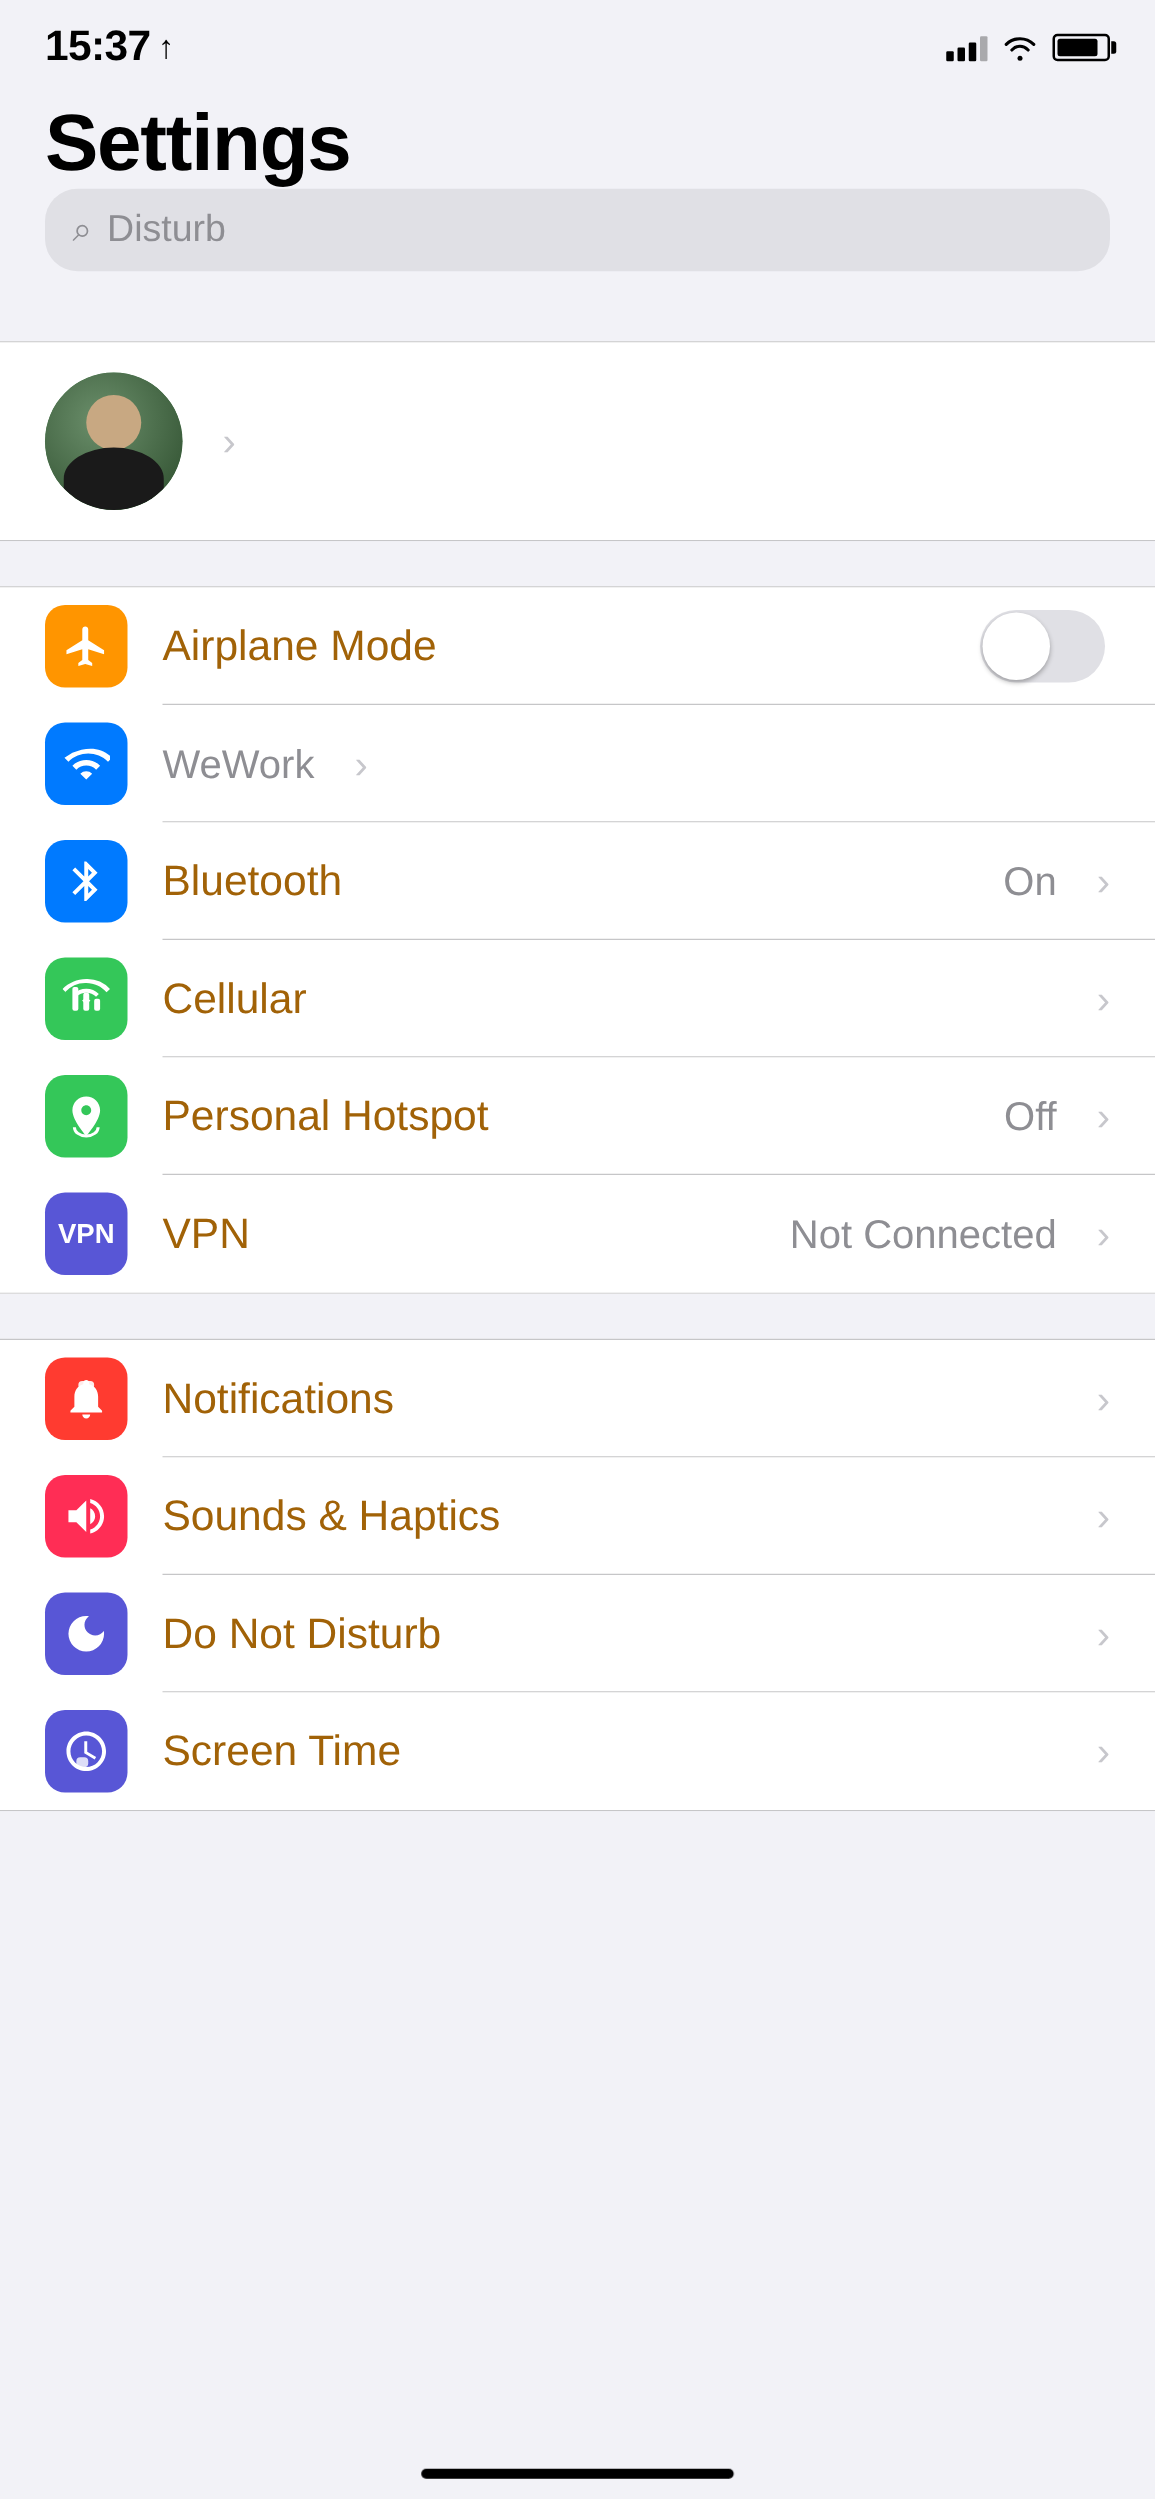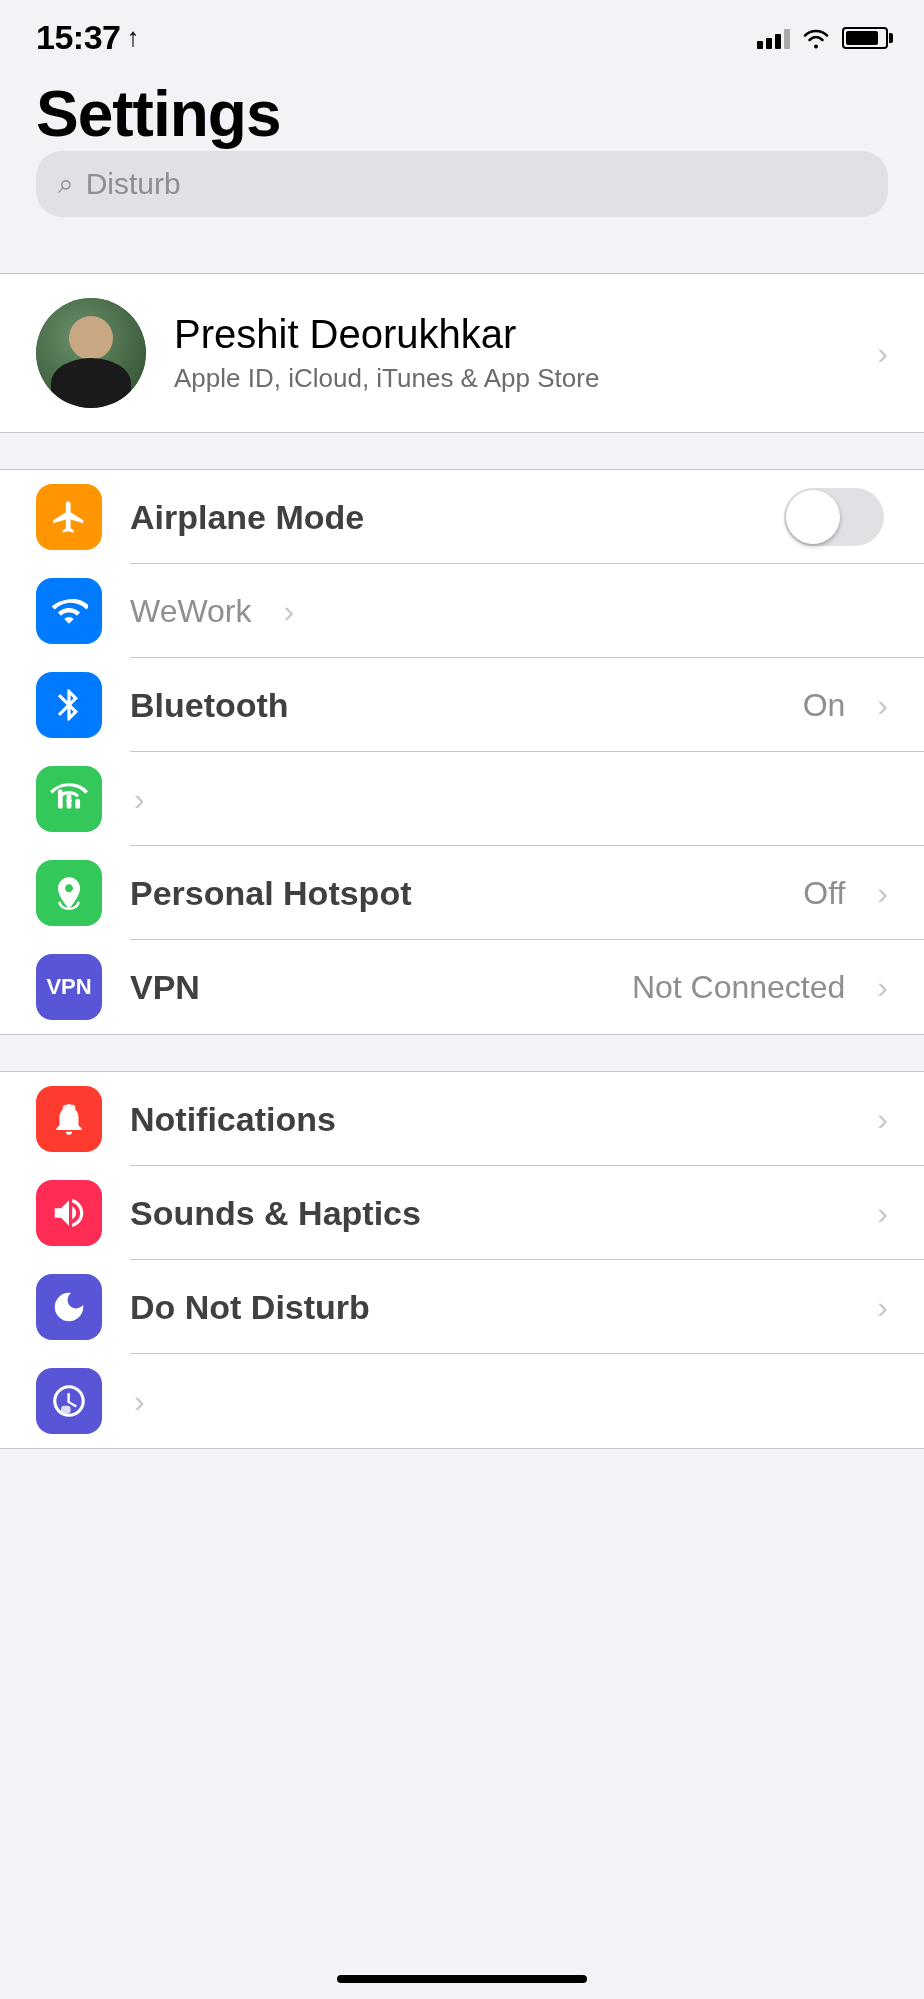--- a/index.html
+++ b/index.html
@@ -226,22 +226,22 @@
     }
     .row-icon-text {
       color: white;
       font-size: 22px;
       font-weight: 700;
     }
 
     .row-label {
       flex: 1;
       font-size: 34px;
-      color: #404040;
-      font-weight: 700;
+      color: #a16207;
+      font-weight: 400;
     }
 
     .row-value {
       font-size: 32px;
       color: #8e8e93;
       margin-right: 28px;
     }
 
     .chevron {
       color: #c7c7cc;
@@ -328,24 +328,20 @@
   </div>
 </div>
 
 <div class="section-divider"></div>
 
 <div class="settings-section">
   <div class="profile-row">
     <div class="profile-avatar">
       <div class="avatar-placeholder"></div>
     </div>
-    <div class="profile-info">
-      <div class="profile-name">Preshit Deorukhkar</div>
-      <div class="profile-subtitle">Apple ID, iCloud, iTunes &amp; App Store</div>
-    </div>
     <span class="chevron">›</span>
   </div>
 </div>
 
 <div class="section-divider"></div>
 
 <div class="settings-section">
 
   <div class="settings-row">
     <div class="row-icon bg-orange">
@@ -383,20 +379,21 @@
   <div class="settings-row">
     <div class="row-icon bg-green">
       <svg viewBox="0 0 24 24" fill="white">
         <path d="M1.5 8.5A13.43 13.43 0 0 1 12 4c4.09 0 7.75 1.82 10.25 4.71L24 7.06A15.44 15.44 0 0 0 12 2C7.33 2 3.1 3.97 0 7.06L1.75 8.81A13.43 13.43 0 0 1 1.5 8.5zM12 7a9 9 0 0 0-6.36 2.64L7.05 11a7 7 0 0 1 9.9 0l1.41-1.41A9 9 0 0 0 12 7zm0 5a3 3 0 0 0-2.12.88L12 15l2.12-2.12A3 3 0 0 0 12 12z"></path>
 
         <rect x="5" y="6" width="3" height="12" rx="1"></rect>
         <rect x="10.5" y="9" width="3" height="9" rx="1"></rect>
         <rect x="16" y="12" width="3" height="6" rx="1"></rect>
       </svg>
     </div>
+    <span class="row-label">Cellular</span>
     <span class="chevron">›</span>
   </div>
 
   <div class="settings-row">
     <div class="row-icon bg-green">
       <svg viewBox="0 0 24 24" fill="white">
         <path d="M12 2C8.13 2 5 5.13 5 9c0 5.25 7 13 7 13s7-7.75 7-13c0-3.87-3.13-7-7-7zm0 9.5c-1.38 0-2.5-1.12-2.5-2.5s1.12-2.5 2.5-2.5 2.5 1.12 2.5 2.5-1.12 2.5-2.5 2.5z"></path>
         <path d="M6 17.5c0 2.49 2.69 4.5 6 4.5s6-2.01 6-4.5" fill="none" stroke="white" stroke-width="1.5"></path>
       </svg>
     </div>
@@ -451,20 +448,21 @@
     <span class="chevron">›</span>
   </div>
 
   <div class="settings-row">
     <div class="row-icon bg-purple-screen">
       <svg viewBox="0 0 24 24" fill="white">
         <path d="M11.99 2C6.47 2 2 6.48 2 12s4.47 10 9.99 10C17.52 22 22 17.52 22 12S17.52 2 11.99 2zM12 20c-4.42 0-8-3.58-8-8s3.58-8 8-8 8 3.58 8 8-3.58 8-8 8zm.5-13H11v6l5.25 3.15.75-1.23-4.5-2.67V7z"></path>
         <rect x="7" y="15" width="6" height="5" rx="2" fill="white" opacity="0.8"></rect>
       </svg>
     </div>
+    <span class="row-label">Screen Time</span>
     <span class="chevron">›</span>
   </div>
 
 </div>
 
 <div style="height: 120px; background: #f2f2f7;"></div>
 
 <div class="home-indicator"></div>
 
 </body></html>

